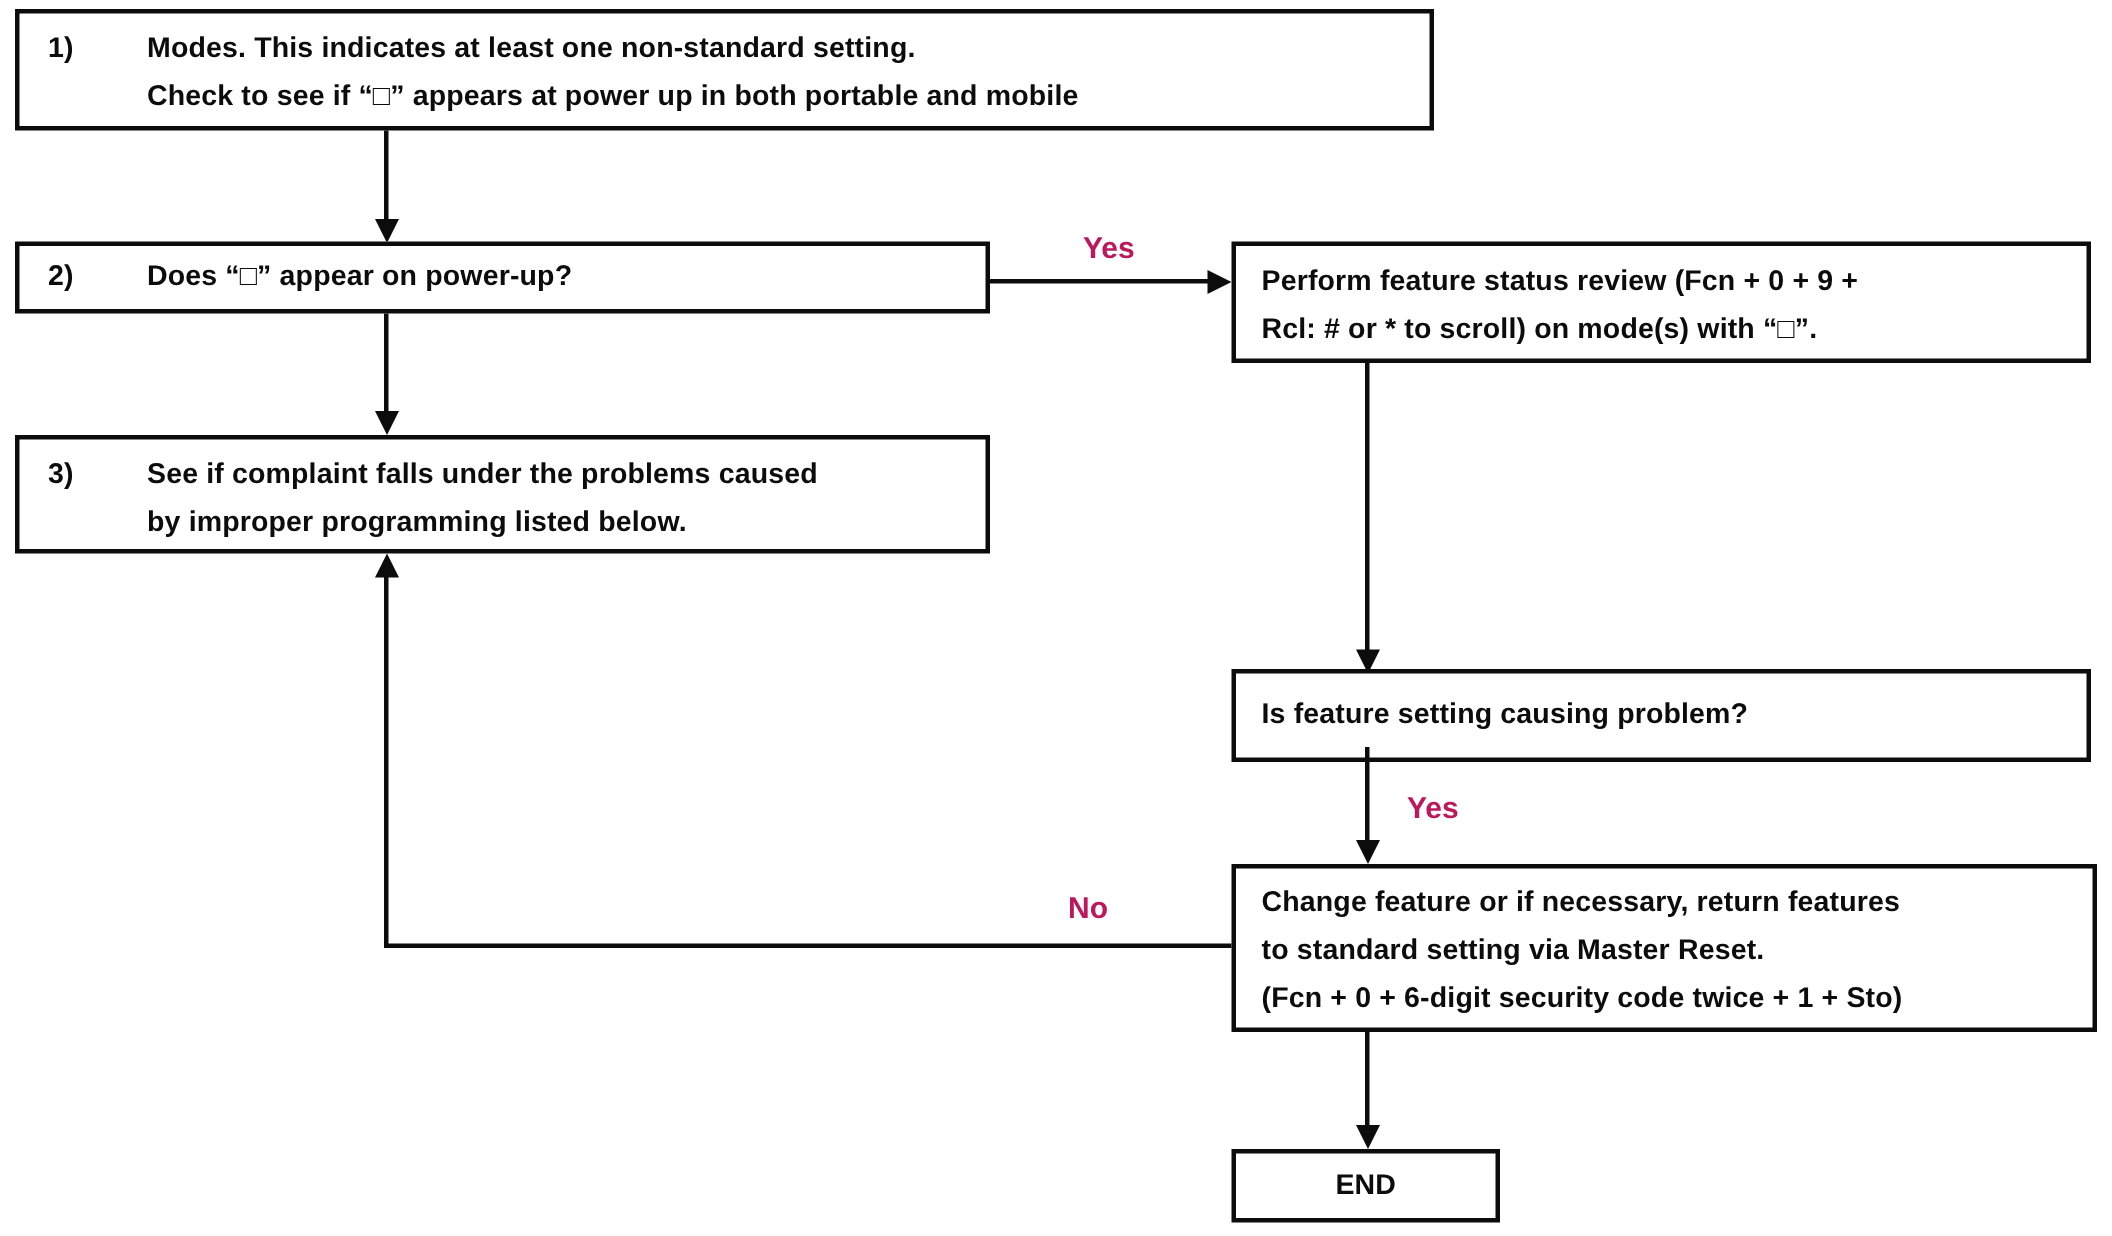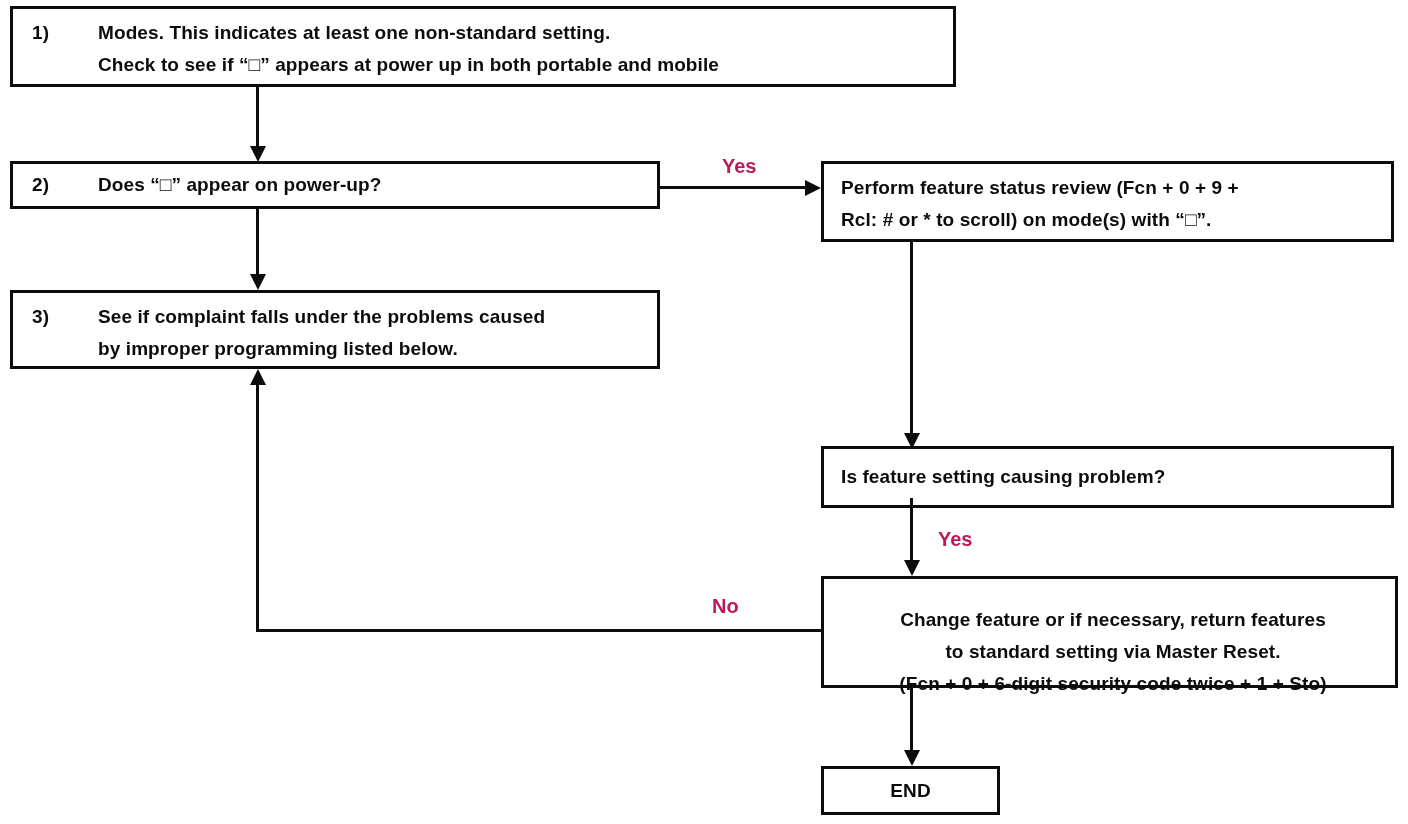--- a/index.html
+++ b/index.html
@@ -138,21 +138,21 @@
   <div class="head down" style="left:904px; top:433px;"></div>
 
   <div class="box vcenter" style="left:821px; top:426px; width:573px; height:62px;margin-top:20px;">
     <div class="rtext">Is feature setting causing problem?</div>
   </div>
 
   <div class="vline" style="left:910px; top:498px; height:63px;"></div>
   <div class="head down" style="left:904px; top:560px;"></div>
   <div class="edge-label" style="left:938px; top:528px;">Yes</div>
 
-  <div class="box" style="left:821px; top:576px; width:577px; height:112px; padding-top:25px;text-align:center;">
+  <div class="box" style="left:821px; top:576px; width:577px; height:112px; padding-top:7px;">
     <div class="rtext">
       <div>Change feature or if necessary, return features</div>
       <div>to standard setting via Master Reset.</div>
       <div>(Fcn + 0 + 6-digit security code twice + 1 + Sto)</div>
     </div>
   </div>
 
   <div class="edge-label" style="left:712px; top:595px;">No</div>
   <div class="hline" style="left:257px; top:629px; width:564px;"></div>
   <div class="vline" style="left:256px; top:384px; height:248px;"></div>

